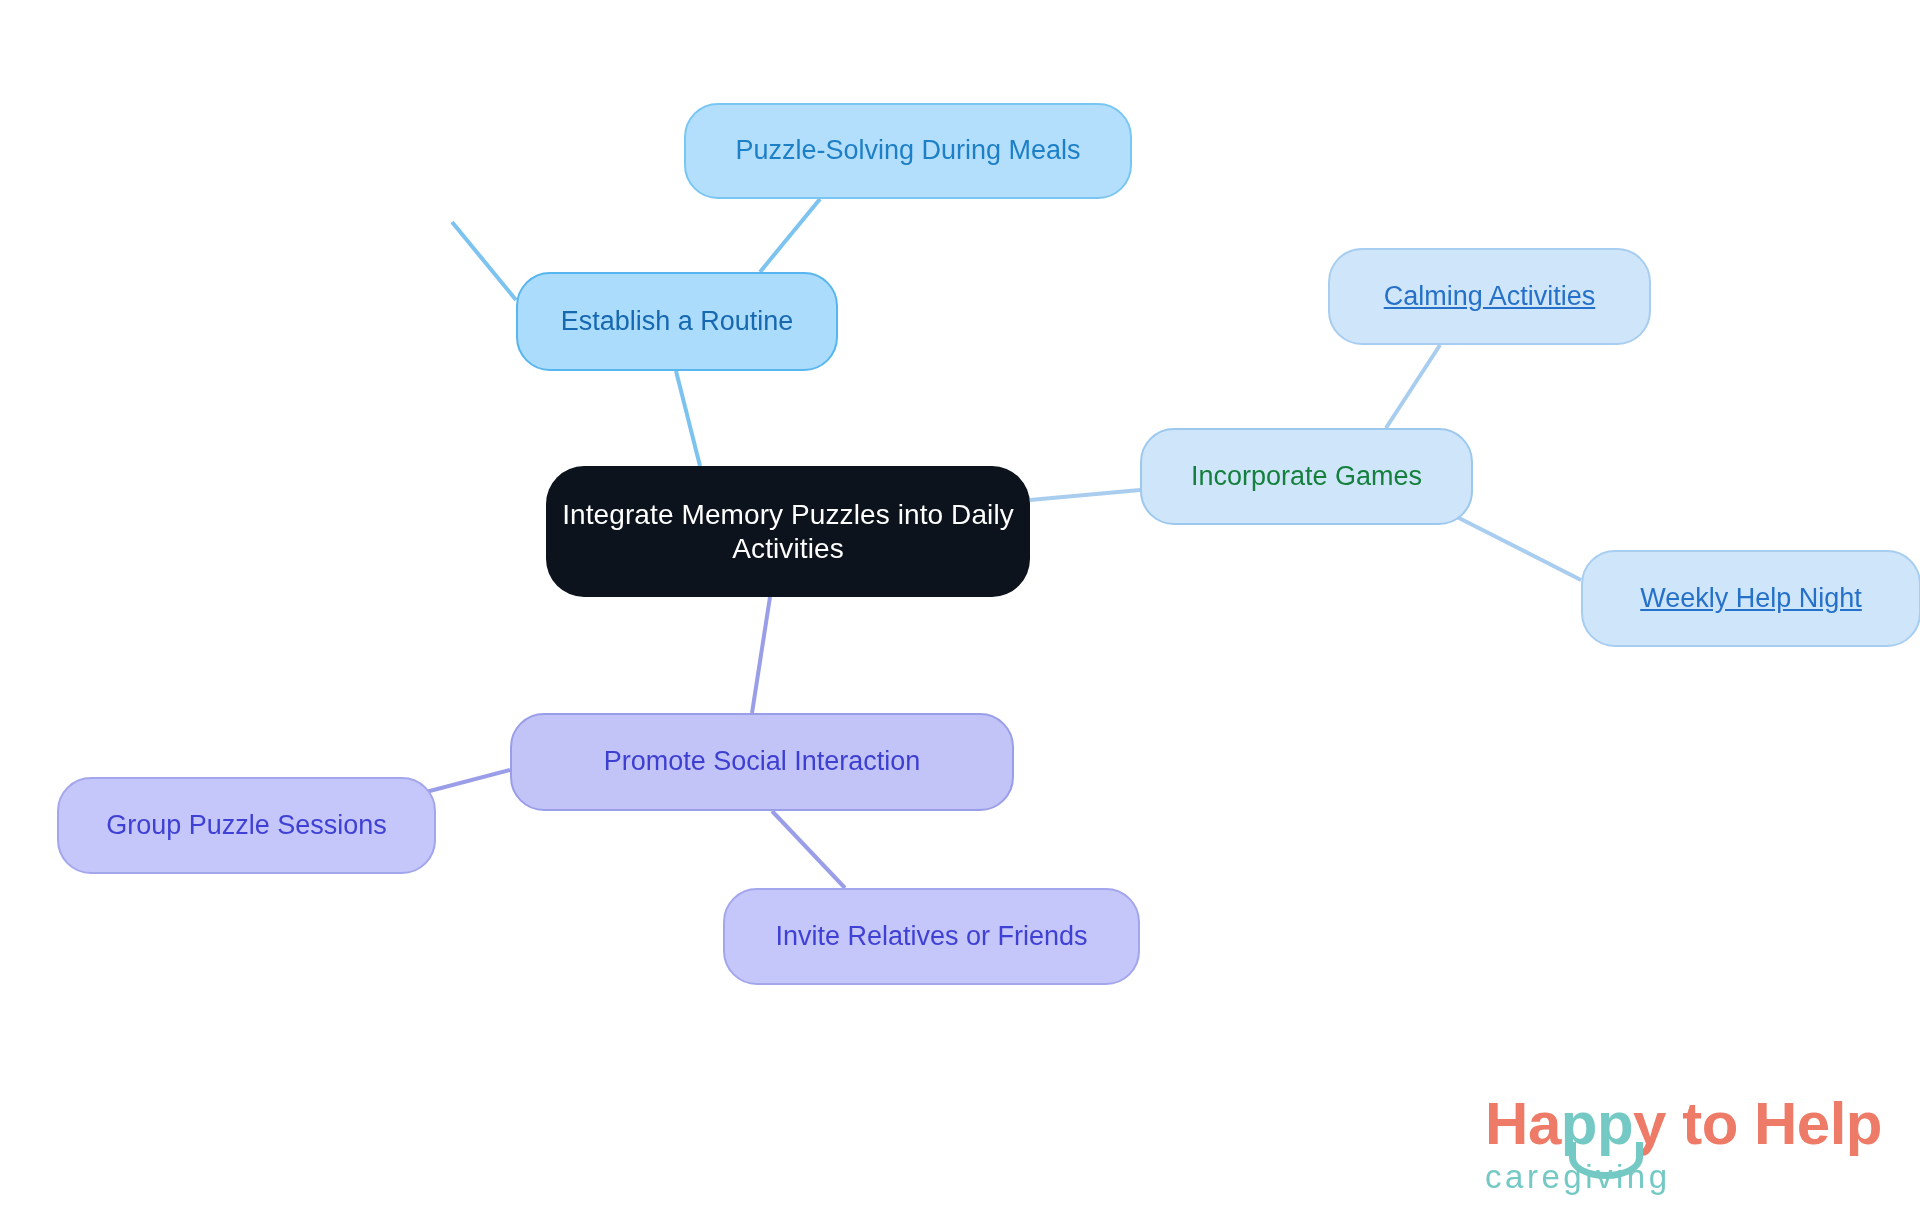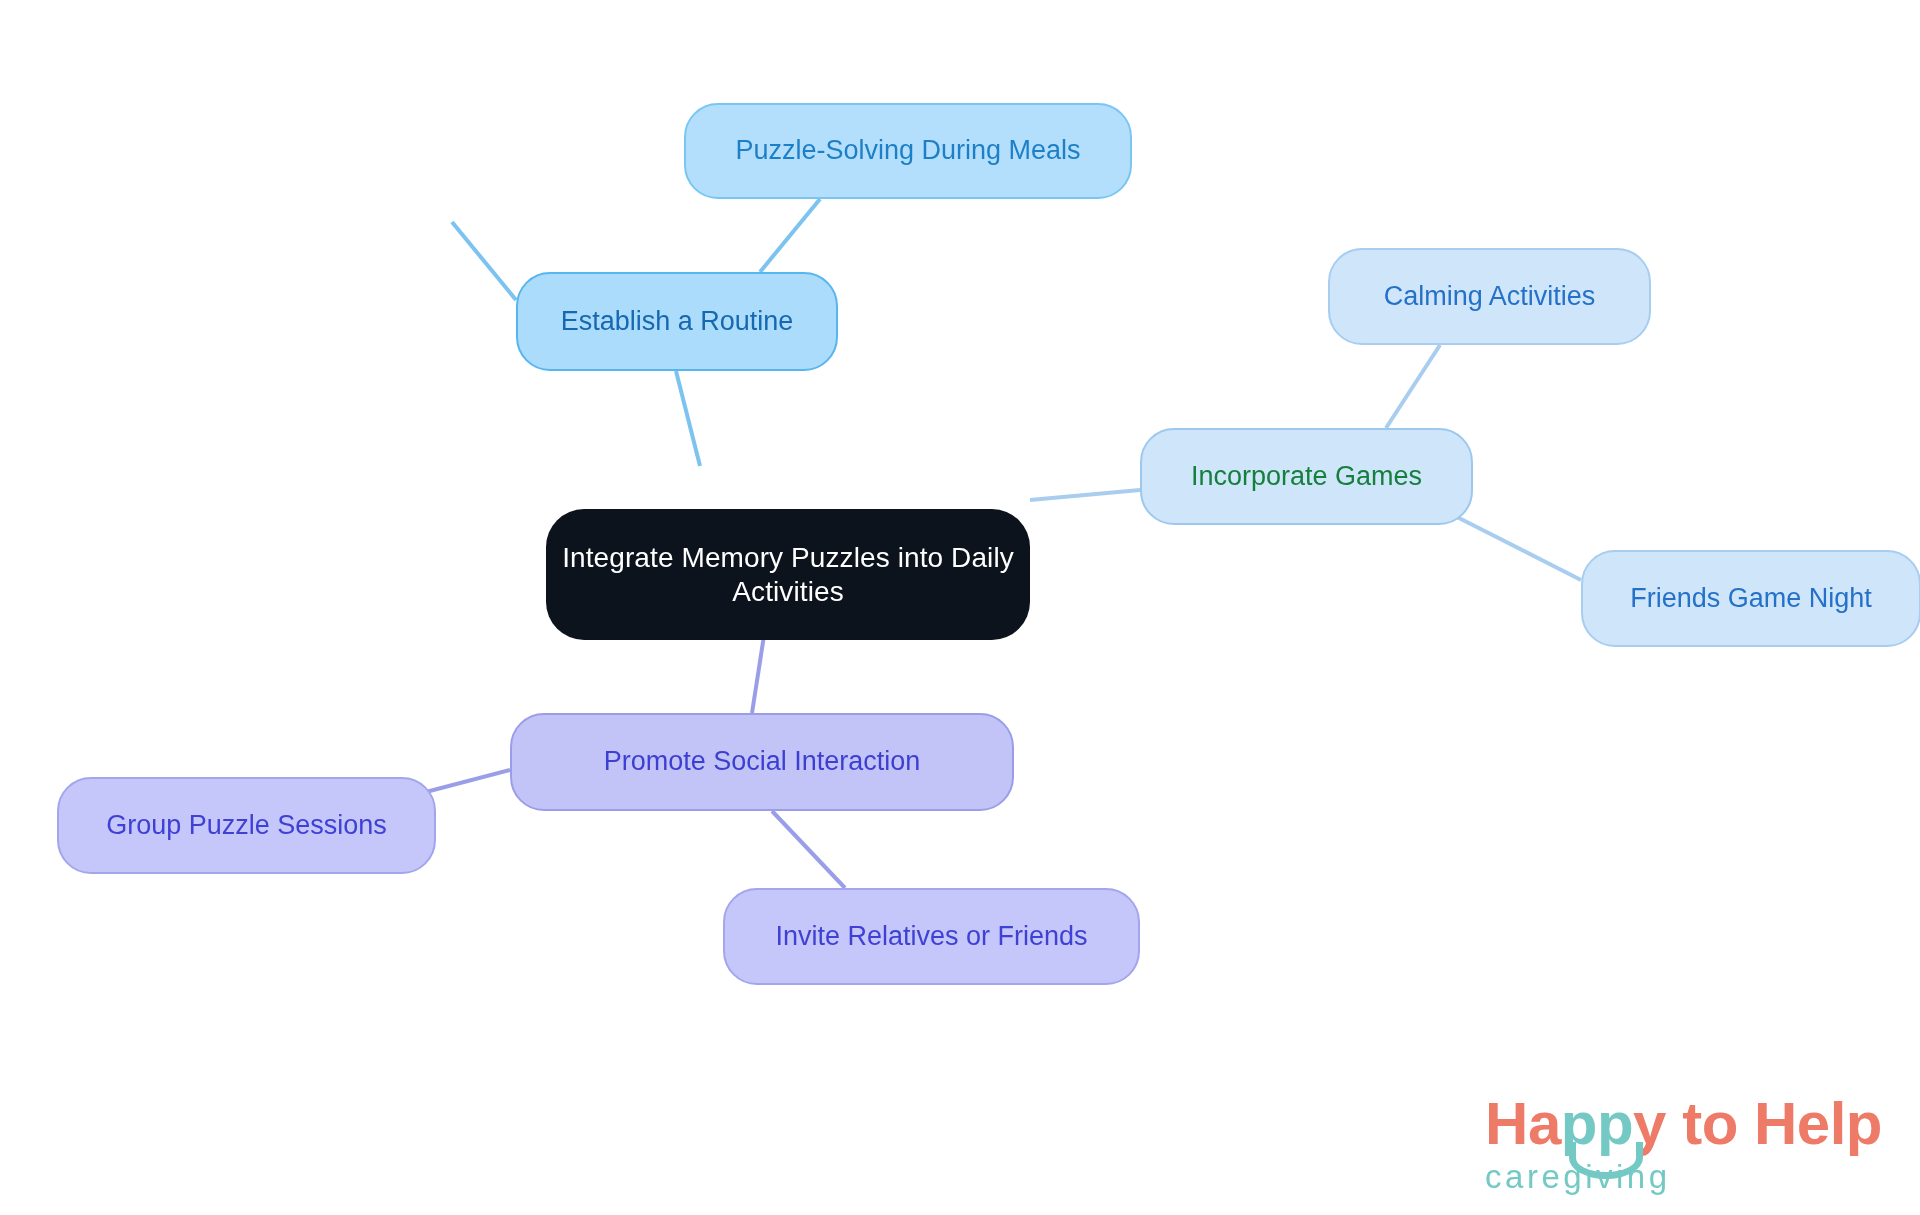--- a/index.html
+++ b/index.html
@@ -62,20 +62,21 @@
     background: #cfe5fa;
     border: 2px solid #9dc8ee;
     color: #15803d;
     font-size: 27px;
   }
   .node.leaf-skyblue {
     background: #cfe5fa;
     border: 2px solid #a7cdf0;
     color: #2571c9;
     font-size: 27px;
+    text-decoration: underline;
   }
   .node.branch-purple {
     background: #c2c4f8;
     border: 2px solid #9a9ee8;
     color: #3d3fd1;
     font-size: 27px;
   }
   .node.leaf-purple {
     background: #c5c6fa;
     border: 2px solid #a3a6ec;
@@ -132,32 +133,32 @@
     <line x1="516" y1="300" x2="452" y2="222" stroke="#7cc3ef" stroke-width="4"></line>
     <line x1="760" y1="272" x2="820" y2="199" stroke="#7cc3ef" stroke-width="4"></line>
     <line x1="1030" y1="500" x2="1140" y2="490" stroke="#a9cdef" stroke-width="4"></line>
     <line x1="1386" y1="428" x2="1440" y2="345" stroke="#a9cdef" stroke-width="4"></line>
     <line x1="1455" y1="516" x2="1581" y2="580" stroke="#a9cdef" stroke-width="4"></line>
     <line x1="770" y1="597" x2="752" y2="713" stroke="#9a9ee8" stroke-width="4"></line>
     <line x1="510" y1="770" x2="403" y2="798" stroke="#9a9ee8" stroke-width="4"></line>
     <line x1="772" y1="811" x2="845" y2="888" stroke="#9a9ee8" stroke-width="4"></line>
   </svg>
 
-  <div class="node root" style="left:546px; top:466px; width:484px; height:131px;margin-top:43px;">Integrate Memory Puzzles into Daily Activities</div>
+  <div class="node root" style="left:546px; top:466px; width:484px; height:131px;">Integrate Memory Puzzles into Daily Activities</div>
 
   <div class="node branch-blue" style="left:516px; top:272px; width:322px; height:99px;">Establish a Routine</div>
 
 
   <div class="node leaf-blue" style="left:684px; top:103px; width:448px; height:96px;">Puzzle-Solving During Meals</div>
 
   <div class="node branch-skyblue" style="left:1140px; top:428px; width:333px; height:97px;">Incorporate Games</div>
 
   <div class="node leaf-skyblue" style="left:1328px; top:248px; width:323px; height:97px;">Calming Activities</div>
 
-  <div class="node leaf-skyblue" style="left:1581px; top:550px; width:340px; height:97px;">Friends Game Night</div>
+  <div class="node leaf-skyblue" style="left:1581px; top:550px; width:340px; height:97px;">Weekly Help Night</div>
 
   <div class="node branch-purple" style="left:510px; top:713px; width:504px; height:98px;">Promote Social Interaction</div>
 
   <div class="node leaf-purple" style="left:24px; top:777px; width:379px; height:97px;">Group Puzzle Sessions</div>
 
   <div class="node leaf-purple" style="left:690px; top:888px; width:417px; height:97px;">Invite Relatives or Friends</div>
 
   <div id="logo">
     <div class="logo-main">
       <span class="logo-coral">Ha</span><span class="logo-teal">pp</span><span class="logo-coral">y</span><span class="logo-coral"> to </span><span class="logo-coral">Help</span>

